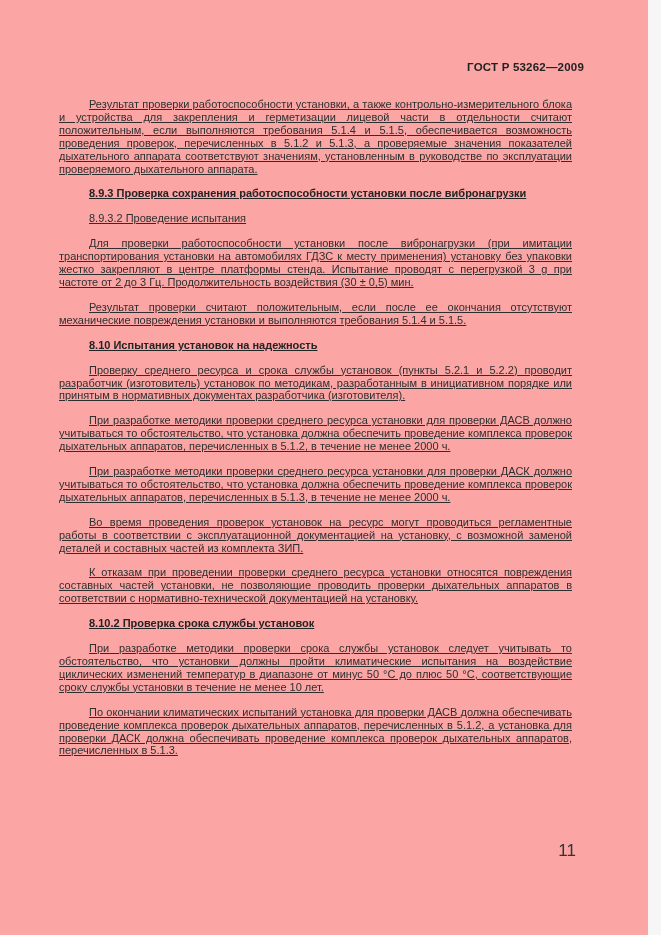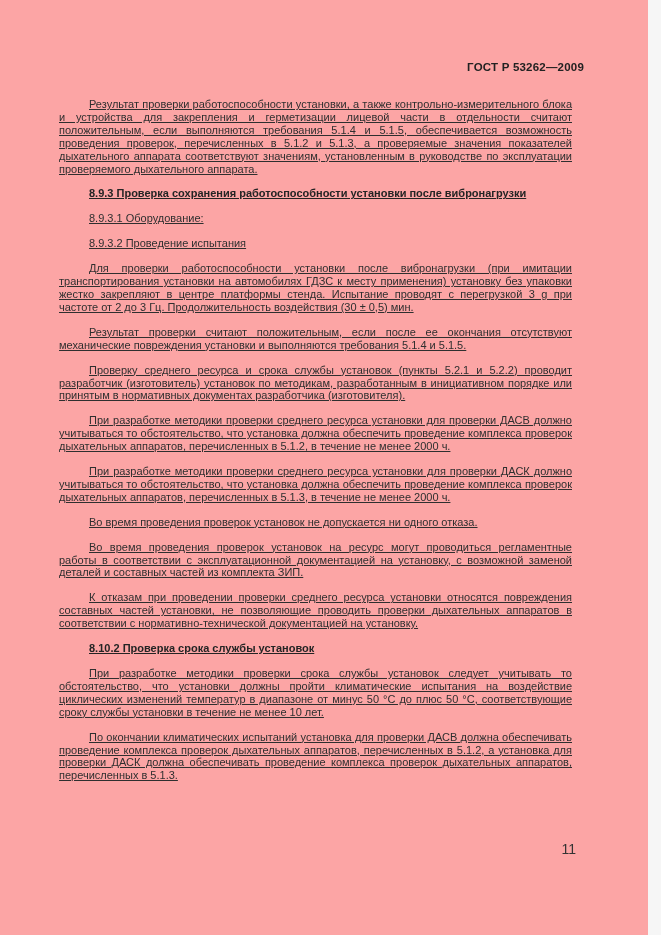--- a/index.html
+++ b/index.html
@@ -54,42 +54,41 @@
     margin-bottom: 7px;
   }
   .page-number {
     position: absolute;
     top: 841px;
     left: 47px;
     width: 537px;
     text-align: right;
     padding-right: 8px;
     box-sizing: border-box;
-    font-size: 14px;
+    font-size: 17px;
     color: #333;
   }
 </style>
 </head>
 <body>
 
 <div class="page">
 
   <div class="doc-header">ГОСТ Р 53262—2009</div>
 
   <div class="content">
     <p>Результат проверки работоспособности установки, а также контрольно-измерительного блока и устройства для закрепления и герметизации лицевой части в отдельности считают положительным, если выполняются требования 5.1.4 и 5.1.5, обеспечивается возможность проведения проверок, пере­численных в 5.1.2 и 5.1.3, а проверяемые значения показателей дыхательного аппарата соответствуют значениям, установленным в руководстве по эксплуатации проверяемого дыхательного аппарата.</p>
     <p class="bold">8.9.3 Проверка сохранения работоспособности установки после вибронагрузки</p>
-    <p>8.9.3.1 Оборудование:</p>
     <p>8.9.3.2 Проведение испытания</p>
     <p>Для проверки работоспособности установки после вибронагрузки (при имитации транспортирова­ния установки на автомобилях ГДЗС к месту применения) установку без упаковки жестко закрепляют в центре платформы стенда. Испытание проводят с перегрузкой 3 g при частоте от 2 до 3 Гц. Продолжи­тельность воздействия (30 ± 0,5) мин.</p>
     <p>Результат проверки считают положительным, если после ее окончания отсутствуют механические повреждения установки и выполняются требования 5.1.4 и 5.1.5.</p>
+    <p class="bold spaced">8.10 Испытания установок на надежность</p>
     <p>Проверку среднего ресурса и срока службы установок (пункты 5.2.1 и 5.2.2) проводит разработчик (изготовитель) установок по методикам, разработанным в инициативном порядке или принятым в нор­мативных документах разработчика (изготовителя).</p>
     <p>При разработке методики проверки среднего ресурса установки для проверки ДАСВ должно учи­тываться то обстоятельство, что установка должна обеспечить проведение комплекса проверок дыха­тельных аппаратов, перечисленных в 5.1.2, в течение не менее 2000 ч.</p>
     <p>При разработке методики проверки среднего ресурса установки для проверки ДАСК должно учи­тываться то обстоятельство, что установка должна обеспечить проведение комплекса проверок дыха­тельных аппаратов, перечисленных в 5.1.3, в течение не менее 2000 ч.</p>
-    <p>Во время проведения проверок установок не допускается ни одного отказа.</p>
     <p>Во время проведения проверок установок на ресурс могут проводиться регламентные работы в соответствии с эксплуатационной документацией на установку, с возможной заменой деталей и состав­ных частей из комплекта ЗИП.</p>
     <p>К отказам при проведении проверки среднего ресурса установки относятся повреждения состав­ных частей установки, не позволяющие проводить проверки дыхательных аппаратов в соответствии с нормативно-технической документацией на установку.</p>
     <p class="bold">8.10.2 Проверка срока службы установок</p>
     <p>При разработке методики проверки срока службы установок следует учитывать то обстоятель­ство, что установки должны пройти климатические испытания на воздействие циклических изменений температур в диапазоне от минус 50 °С до плюс 50 °С, соответствующие сроку службы установки в течение не менее 10 лет.</p>
     <p>По окончании климатических испытаний установка для проверки ДАСВ должна обеспечивать про­ведение комплекса проверок дыхательных аппаратов, перечисленных в 5.1.2, а установка для проверки ДАСК должна обеспечивать проведение комплекса проверок дыхательных аппаратов, перечисленных в 5.1.3.</p>
   </div>
 
   <div class="page-number">11</div>
 
 </div>

